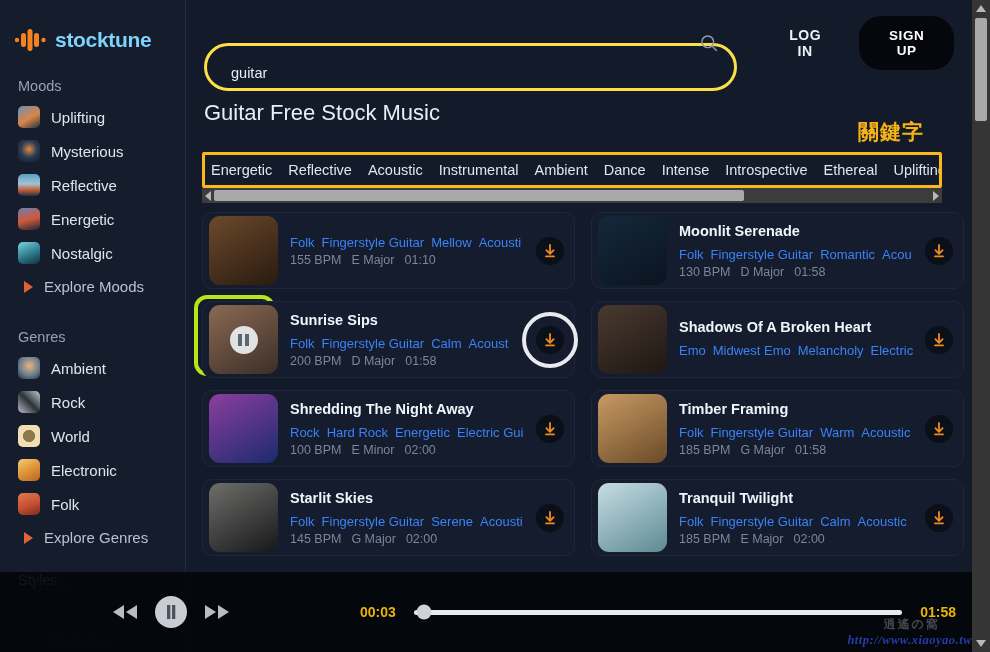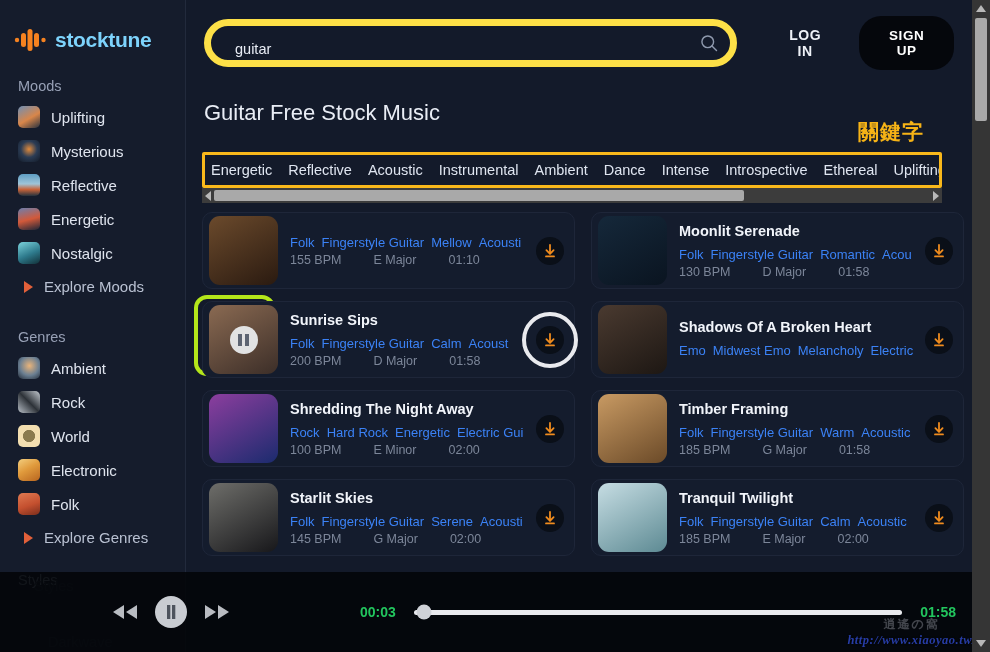--- a/index.html
+++ b/index.html
@@ -78,27 +78,28 @@
     gap: 14px;
   }
   .search-wrap {
     position: relative;
     flex: 0 0 533px;
     height: 48px;
   }
   .search-input {
     width: 100%; height: 48px;
     background: transparent;
-    border: 7px solid #fde047;
+    border: 3px solid #fde047;
     border-radius: 26px;
     color: #e8ecf4;
     font-size: 14.5px;
     font-family: "Liberation Sans", sans-serif;
     padding: 12px 48px 0 24px;
     outline: none;
+    margin-top: 24px;
   }
   .search-icon {
     position: absolute; right: 18px; top: 14px;
     width: 20px; height: 20px;
     cursor: pointer;
   }
   .login-btn {
     color: #eef1f7; font-size: 14px; font-weight: bold;
     letter-spacing: 0.6px;
     background: transparent; border: none;
@@ -220,21 +221,21 @@
   .track-tags {
     color: #3b82f6; font-size: 13px;
     white-space: nowrap; overflow: hidden;
     margin-bottom: 3px;
   }
   .track-tags span { margin-right: 7px; }
   .track-sub {
     color: #7c8699; font-size: 12.5px;
     white-space: nowrap;
   }
-  .track-sub span { margin-right: 32px; }
+  .track-sub span { margin-right: 10px; }
   .dl-btn {
     position: absolute; right: 10px; top: 50%;
     transform: translateY(-50%);
     width: 28px; height: 28px;
     border-radius: 50%;
     background: #0a0f18;
     display: flex; align-items: center; justify-content: center;
     cursor: pointer;
   }
   
@@ -273,21 +274,21 @@
     position: absolute;
     left: 0; bottom: 0;
     width: 972px; height: 80px;
     background: rgba(3,5,9,0.90);
     display: flex; align-items: center;
     padding: 0 16px 0 110px;
     gap: 14px;
   }
   .pl-btn { cursor: pointer; display: flex; align-items: center; }
   .pl-time {
-    color: #22c55e; font-size: 14px; font-weight: bold;
+    color: #eab308; font-size: 14px; font-weight: bold;
     flex: 0 0 auto;
   }
   .pl-track {
     position: relative;
     flex: 1 1 auto; height: 5px;
     background: #e9eaee; border-radius: 3px;
     margin: 0 4px;
     cursor: pointer;
   }
   .pl-knob {

